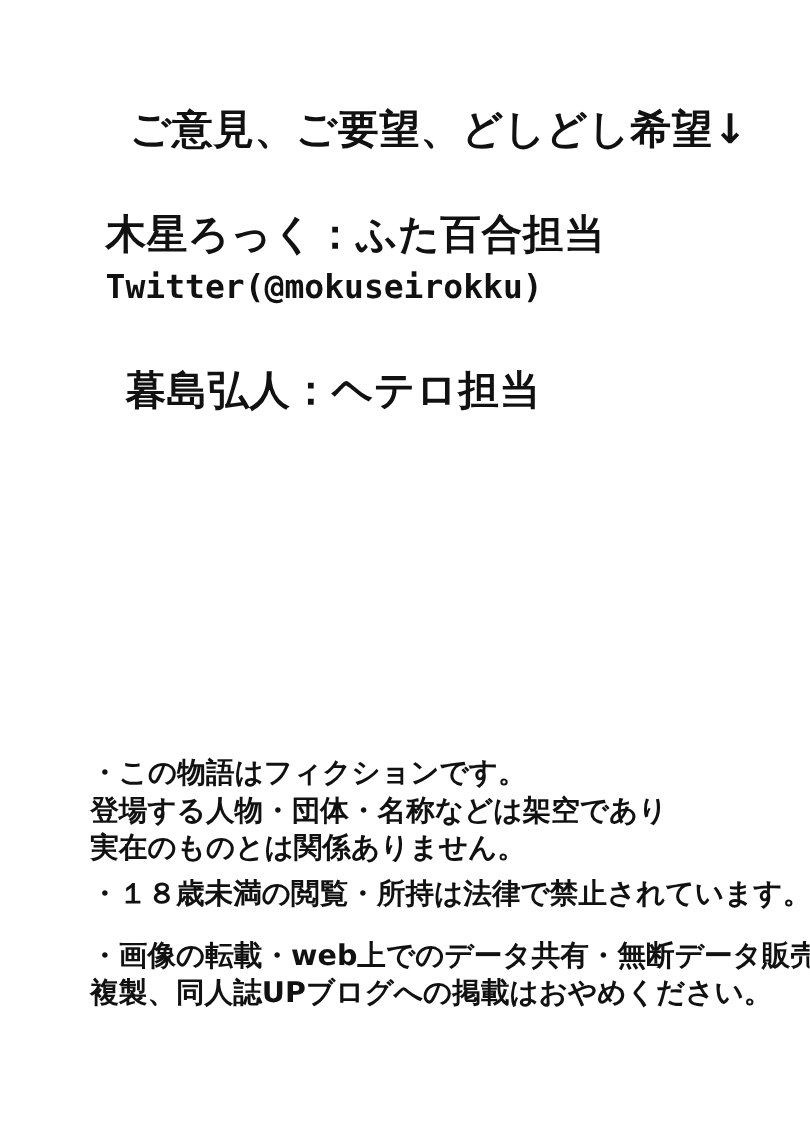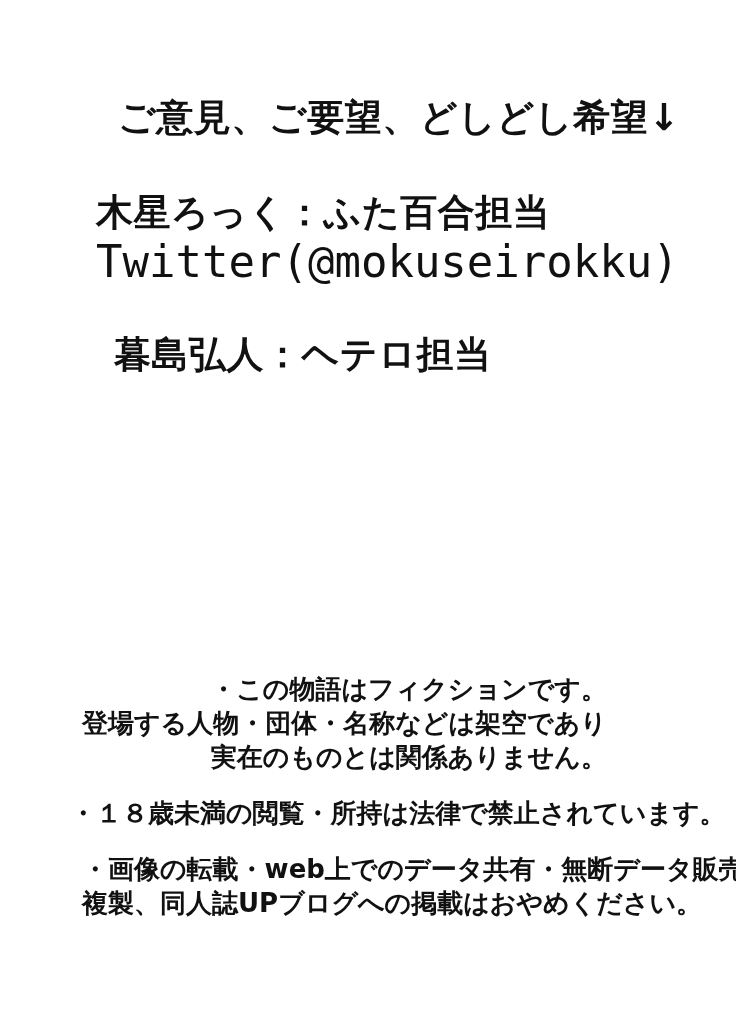--- a/index.html
+++ b/index.html
@@ -18,22 +18,22 @@
   .abs { position: absolute; }
   .big {
     font-size: 37px;
     font-weight: 700;
     line-height: 49px;
     white-space: nowrap;
     letter-spacing: 0.5px;
   }
   .mono {
     font-family: "DejaVu Sans Mono", "Liberation Mono", monospace;
-    font-size: 44px;
-    font-weight: 400;
+    font-size: 30px;
+    font-weight: 700;
     line-height: 49px;
     white-space: nowrap;
   }
   .small {
     font-size: 26px;
     font-weight: 700;
     line-height: 34px;
     white-space: nowrap;
     letter-spacing: 0px;
   }
@@ -48,26 +48,26 @@
   <div class="mono">Twitter(@mokuseirokku)</div>
 </div>
 
 <div class="abs" style="top:330px; left:114px;">
   <div class="big">暮島弘人：ヘテロ担当</div>
 </div>
 
 <div class="abs" style="top:474px; left:118px;">
 </div>
 
-<div class="abs" style="top:672px; left:82px;text-align:right;">
+<div class="abs" style="top:686px; left:82px;">
   <div class="small">・この物語はフィクションです。</div>
   <div class="small">登場する人物・団体・名称などは架空であり</div>
   <div class="small">実在のものとは関係ありません。</div>
 </div>
 
-<div class="abs" style="top:796px; left:70px;">
+<div class="abs" style="top:796px; left:82px;">
   <div class="small">・１８歳未満の閲覧・所持は法律で禁止されています。</div>
 </div>
 
 <div class="abs" style="top:852px; left:82px;">
   <div class="small">・画像の転載・web上でのデータ共有・無断データ販売</div>
   <div class="small">複製、同人誌UPブログへの掲載はおやめください。</div>
 </div>
 
 </body></html>

